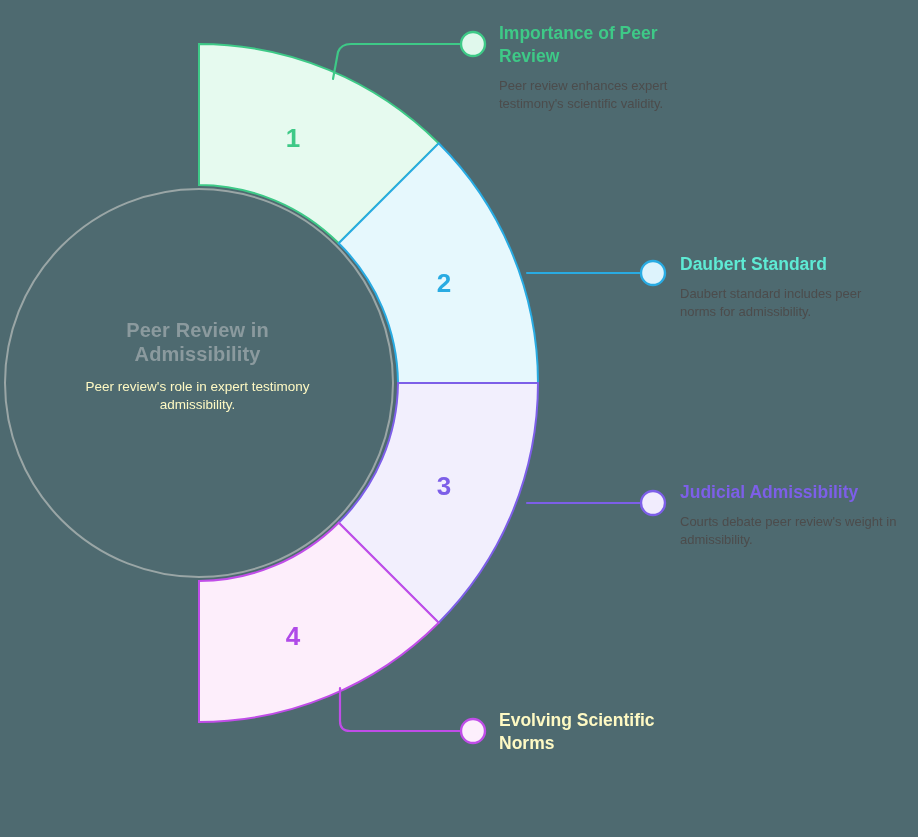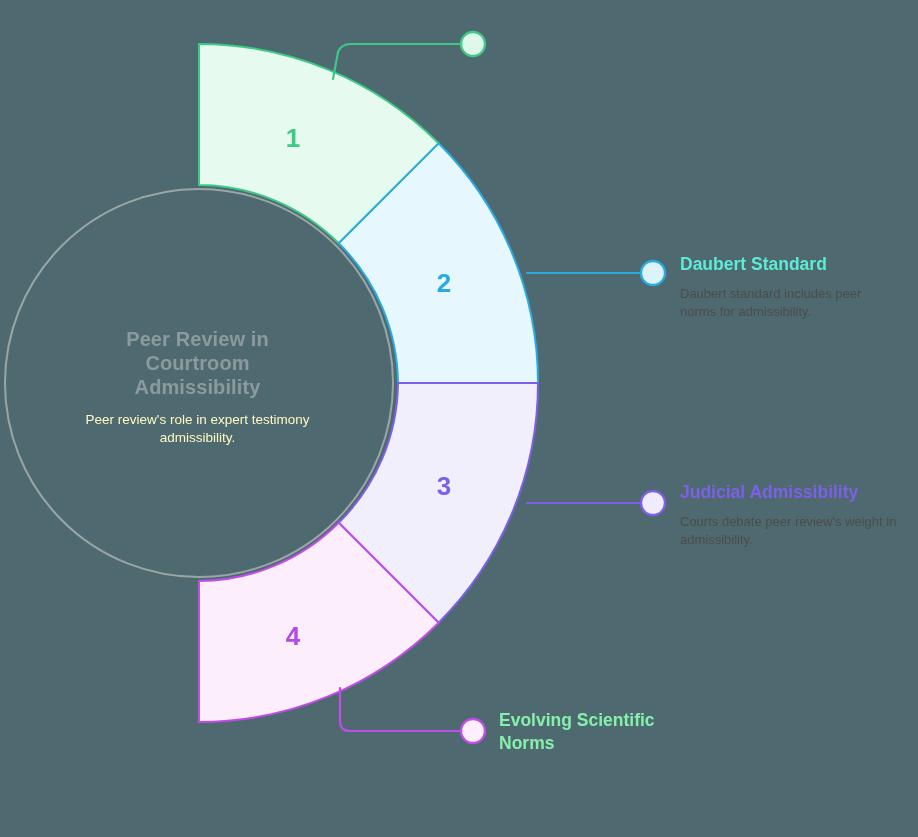--- a/index.html
+++ b/index.html
@@ -30,21 +30,20 @@
     height: 837px;
     display: block;
   }
   .center-block {
     position: absolute;
     left: 55px;
     top: 318px;
     width: 285px;
     text-align: center;
     pointer-events: none;
-    margin-top: 9px;
   }
   .center-title {
     font-size: 20px;
     font-weight: bold;
     line-height: 24px;
     color: #8b9a9e;
     letter-spacing: 0.1px;
   }
   .center-sub {
     margin-top: 12px;
@@ -129,34 +128,37 @@
     <path d="M 527 503 L 641 503" fill="none" stroke="#7d5fe8" stroke-width="2.2" stroke-linecap="round"></path>
     <circle cx="653" cy="503" r="12" fill="#f1ecfd" stroke="#7d5fe8" stroke-width="2.4"></circle>
 
     <path d="M 340 688 L 340 721 Q 340 731 350 731 L 462 731" fill="none" stroke="#c04de8" stroke-width="2.2" stroke-linecap="round"></path>
     <circle cx="473" cy="731" r="12" fill="#fdeffc" stroke="#c04de8" stroke-width="2.4"></circle>
   </svg>
 
   <div class="center-block">
     <div class="center-title">
       <div>Peer Review in</div>
-      <div>Courtroom</div>
       <div>Admissibility</div>
     </div>
     <div class="center-sub">Peer review's role in expert testimony admissibility.</div>
   </div>
 
+  <div class="callout" style="left:499px; top:22px; width:200px;">
+    <p class="callout-title" style="color:#3ec987;">Importance of Peer Review</p>
+    <p class="callout-desc">Peer review enhances expert testimony's scientific validity.</p>
+  </div>
 
   <div class="callout" style="left:680px; top:253px; width:216px;">
     <p class="callout-title" style="color:#5eead4;">Daubert Standard</p>
     <p class="callout-desc">Daubert standard includes peer norms for admissibility.</p>
   </div>
 
   <div class="callout" style="left:680px; top:481px; width:220px;">
     <p class="callout-title" style="color:#7d5fe8;">Judicial Admissibility</p>
     <p class="callout-desc">Courts debate peer review's weight in admissibility.</p>
   </div>
 
   <div class="callout" style="left:499px; top:709px; width:180px;">
-    <p class="callout-title" style="color:#86efac;">Evolving Scientific Norms</p>
+    <p class="callout-title" style="color:#fef9c3;">Evolving Scientific Norms</p>
   </div>
 
 </div>
 
 </body></html>

